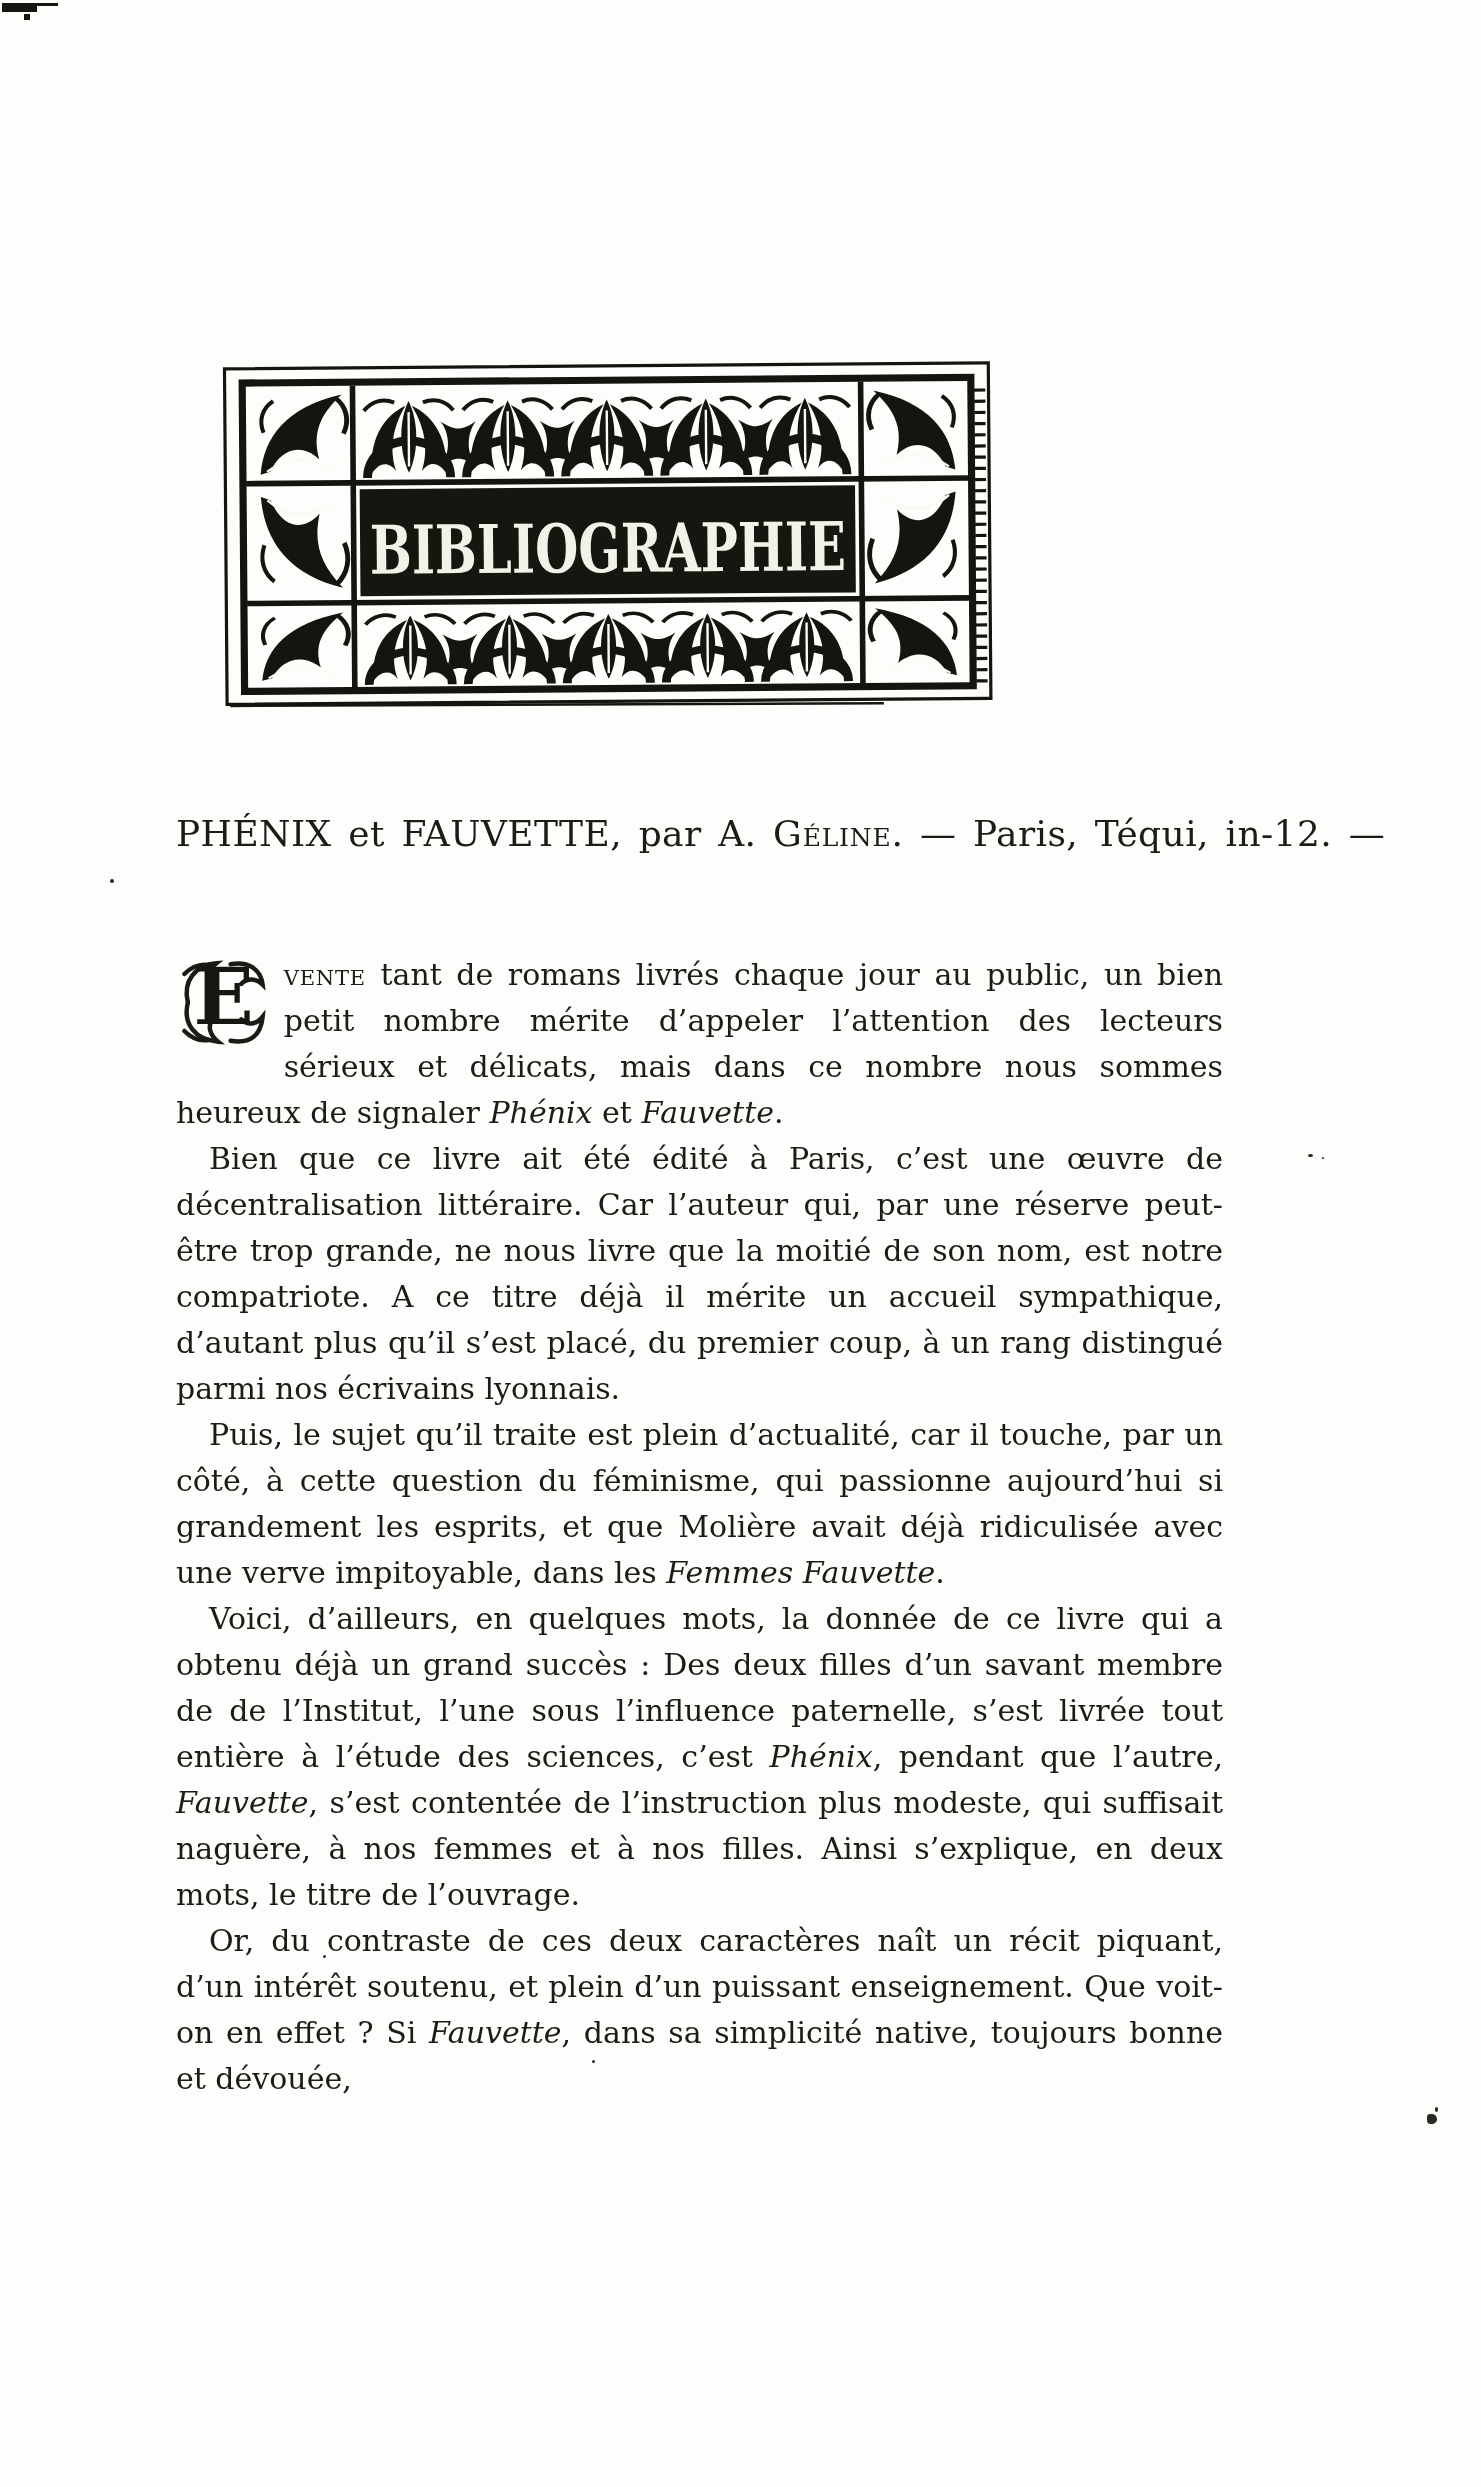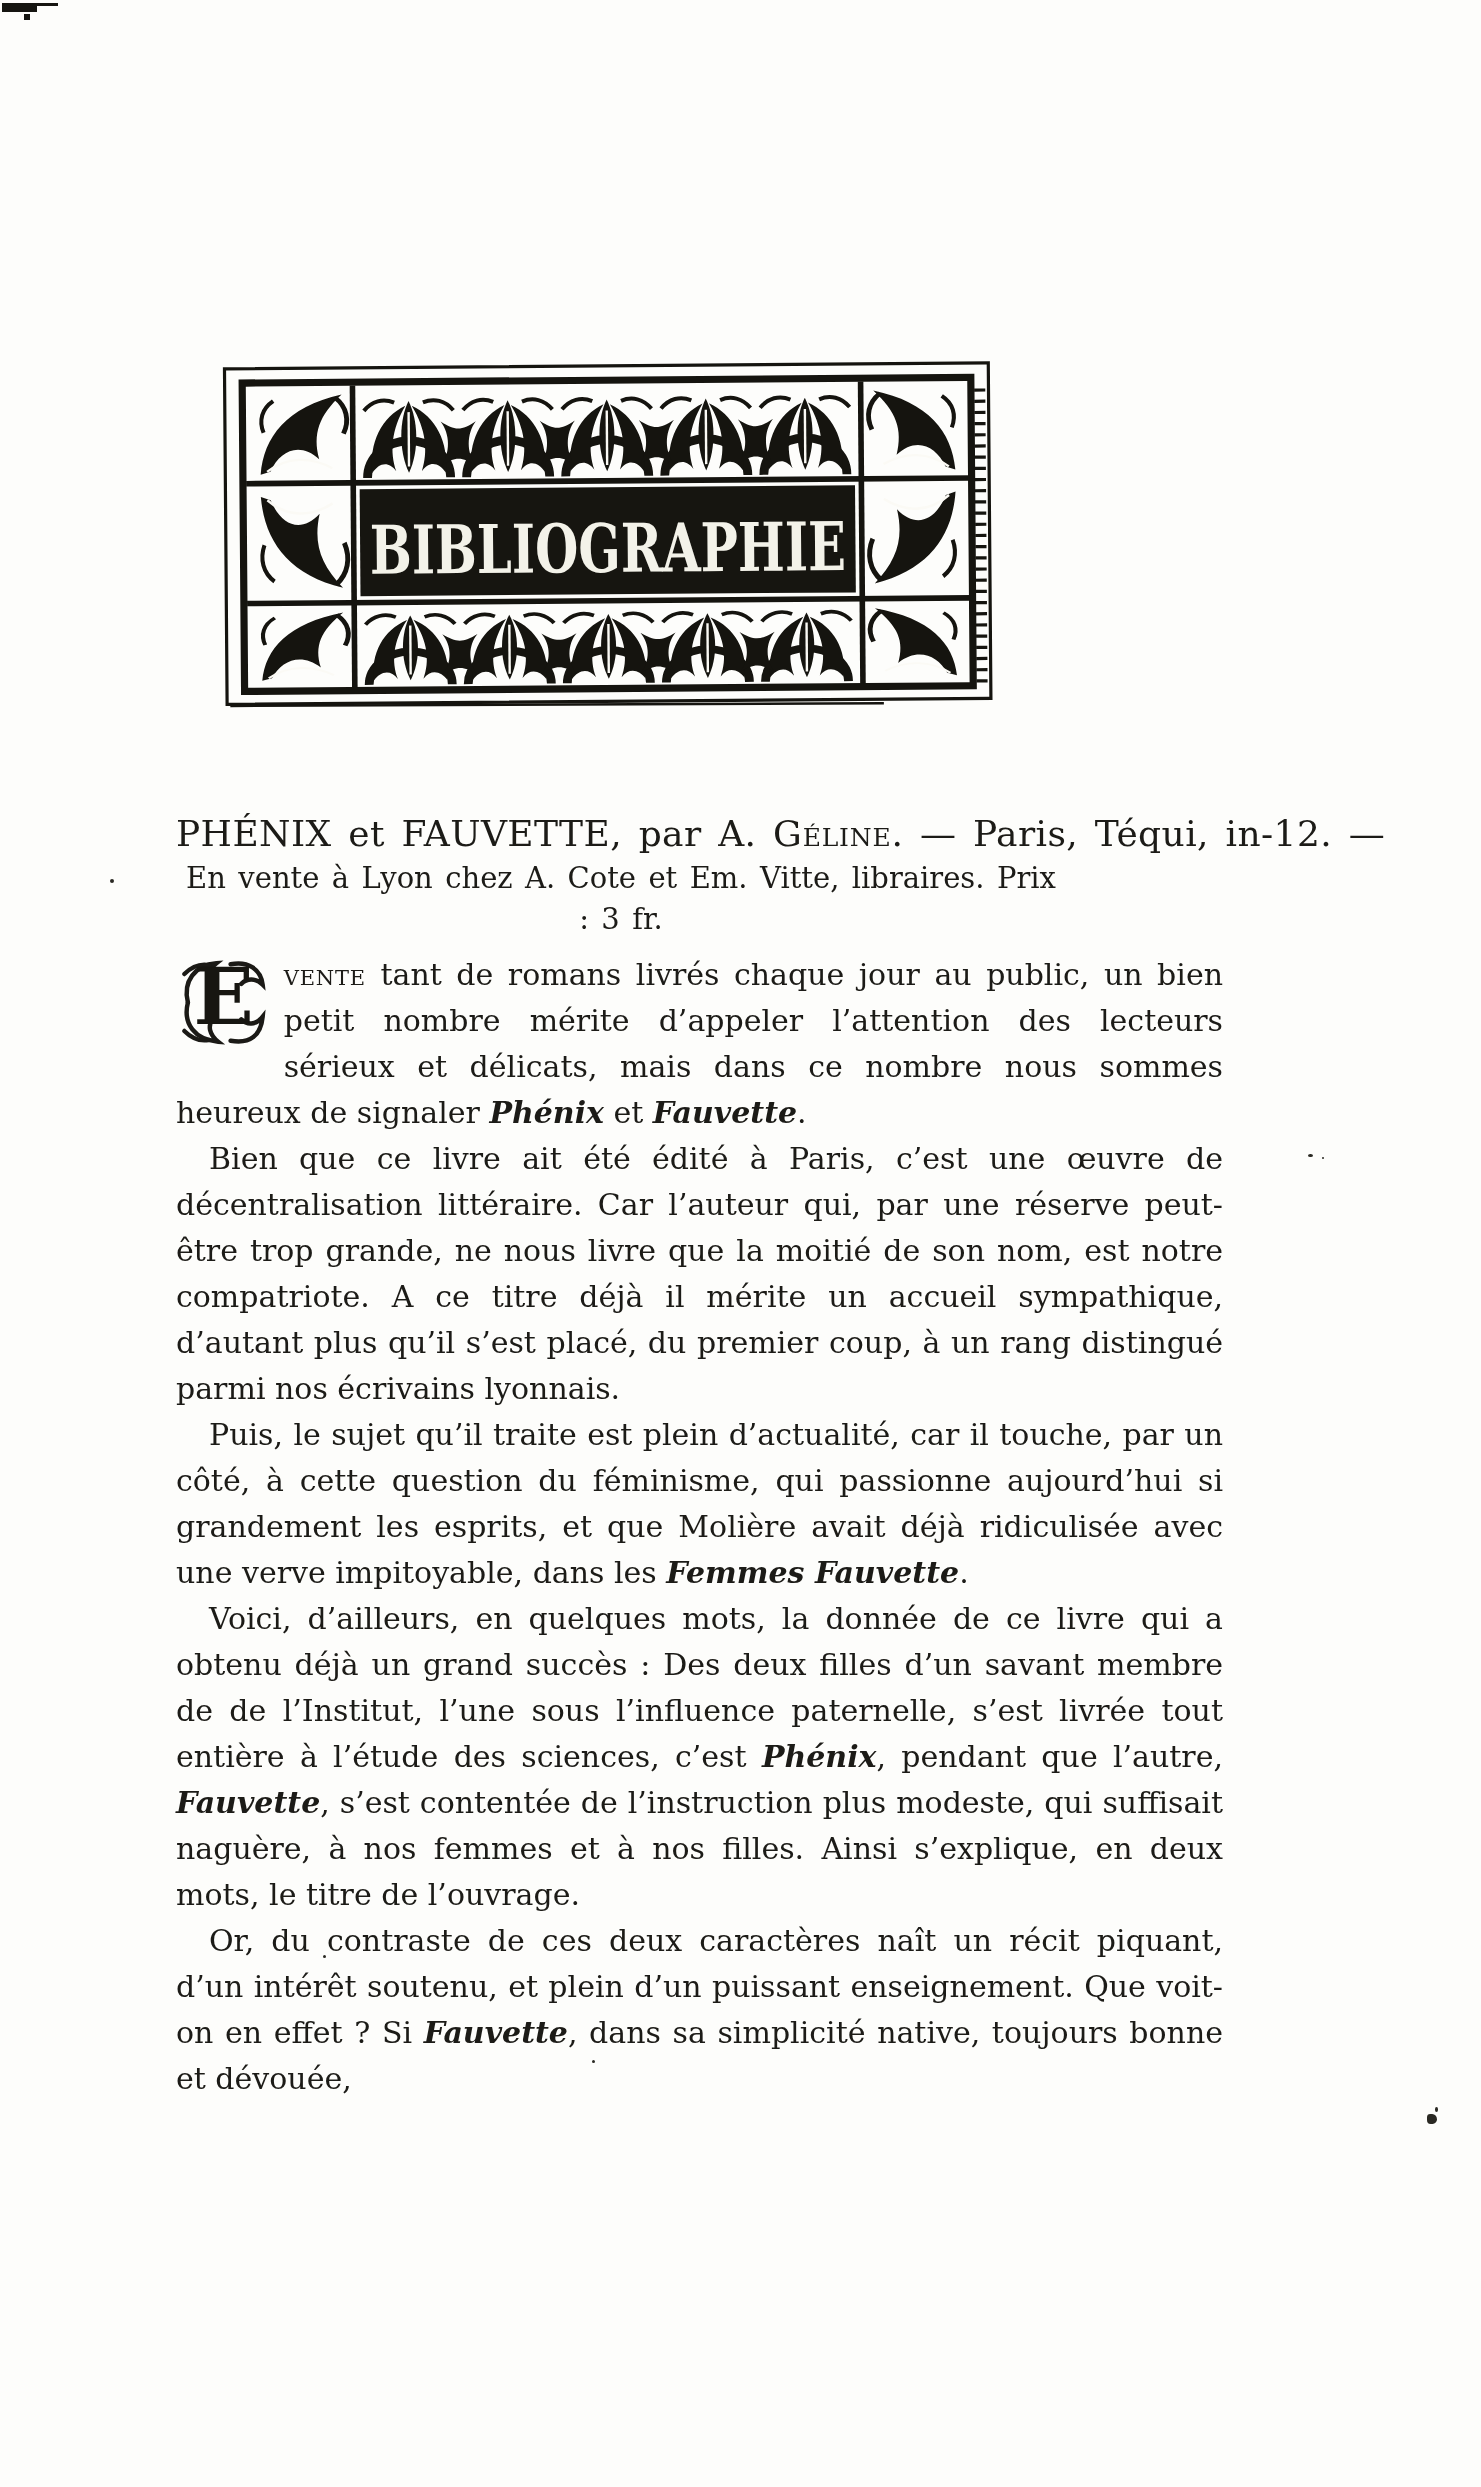--- a/index.html
+++ b/index.html
@@ -38,21 +38,21 @@
     margin-top:1.6px;
   }
   
   .article{
     position:absolute;left:176px;top:952px;width:1047px;
     font-size:30px;line-height:46px;text-align:justify;
   }
   .para{margin:0;}
   .para.indent{text-indent:33px;}
   .sc{font-variant:small-caps;letter-spacing:0.8px;}
-  .it{font-style:italic;font-weight:bold;}
+  .it{font-style:italic;}
   
   .dropcap-box{
     float:left;width:95px;height:89px;margin:6.4px 12.7px 0 0;position:relative;
   }
   .dropcap-svg{position:absolute;left:0;top:0;width:95px;height:89px;}
   .dropcap-letter{
     position:absolute;left:11px;top:-6.4px;width:73px;text-align:center;
     font-size:79px;font-weight:bold;line-height:89px;color:#171611;
     font-family:"DejaVu Serif",serif;
   }
@@ -142,21 +142,20 @@
 
     <g>
       <rect x="174" y="160" width="620" height="134" fill="#161510"></rect>
       <text x="484" y="266" text-anchor="middle" textLength="596" lengthAdjust="spacingAndGlyphs" font-family="'DejaVu Serif',serif" font-size="84" font-weight="bold" fill="#f3f2e9">BIBLIOGRAPHIE</text>
     </g>
   </svg>
 </div>
 
 <div class="title-block">
   <div class="title-line1"><span>PHÉNIX et FAUVETTE, par A. </span><span class="sc">Géline</span><span>. — Paris, Téqui, in-12. —</span></div>
-  <div class="title-line2"><span>En vente à Lyon chez A. Cote et Em. Vitte, libraires. Prix : 3 fr.</span></div>
 </div>
 
 <div class="article">
     <p class="para">
   <span class="dropcap-box">
     <svg class="dropcap-svg" viewBox="0 0 100 100">
       <g fill="none" stroke="#1b1a16" stroke-width="5" stroke-linecap="round">
         <path d="M10,50 C4,26 18,8 42,6 C32,14 30,24 36,31"></path>
         <path d="M10,50 C4,74 18,92 44,94 C34,86 32,76 38,69"></path>
         <path d="M58,7 C78,3 92,13 94,30 C86,22 76,23 70,29"></path>

